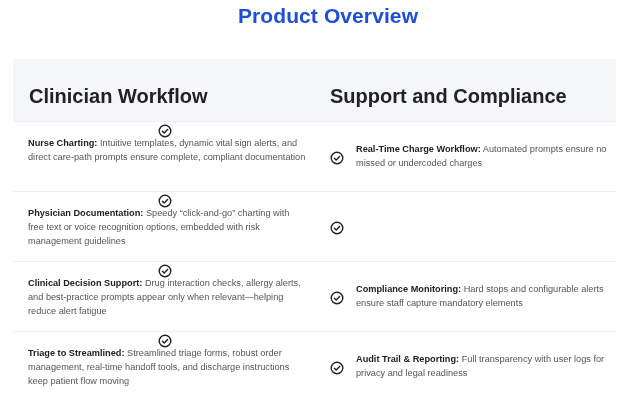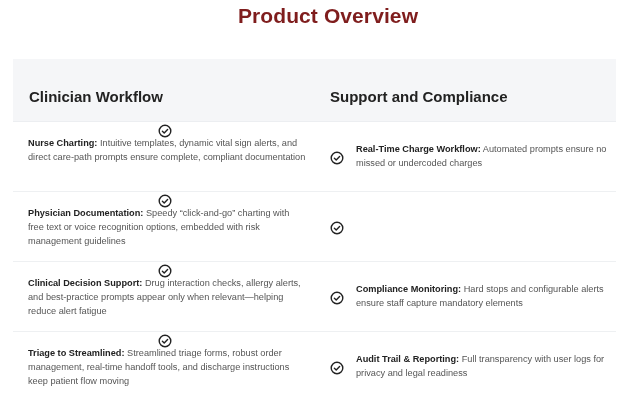--- a/index.html
+++ b/index.html
@@ -1,31 +1,31 @@
 <!DOCTYPE html>
 <html><head>
   <meta charset="utf-8">
   <style>
     * { box-sizing: border-box; margin: 0; padding: 0; }
     html, body { width: 640px; height: 400px; overflow: hidden; background: #ffffff; }
     body { font-family: "Liberation Sans", sans-serif; color: #222222; position: relative; }
     .page-title {
       position: absolute; top: 4px; left: 0; width: 640px; text-align: center;
-      font-size: 21px; font-weight: bold; color: #7f1d1d; letter-spacing: 0.1px; padding-left: 16px;
+      font-size: 21px; font-weight: bold; color: #1d4ed8; letter-spacing: 0.1px; padding-left: 16px;
     }
     .table {
       position: absolute; top: 59px; left: 13px; width: 603px;
     }
     .thead {
       display: flex; height: 63px; background: #f5f6f8;
       border-bottom: 1px solid #eceef1;
     }
     .th {
       flex: 0 0 auto; display: flex; align-items: center; padding-top: 12px;
-      font-size: 15px; font-weight: bold; color: #222222; text-align: center;
+      font-size: 20px; font-weight: bold; color: #222222; text-align: center;
     }
     .th.col1 { width: 301px; padding-left: 16px; }
     .th.col2 { width: 302px; padding-left: 16px; }
     .row {
       display: flex; height: 70px; border-bottom: 1px solid #eef0f2;
     }
     .cell {
       display: flex; align-items: center; flex: 0 0 auto;
     }
     .cell.col1 { width: 301px; padding-left: 15px; flex-direction: column; }

